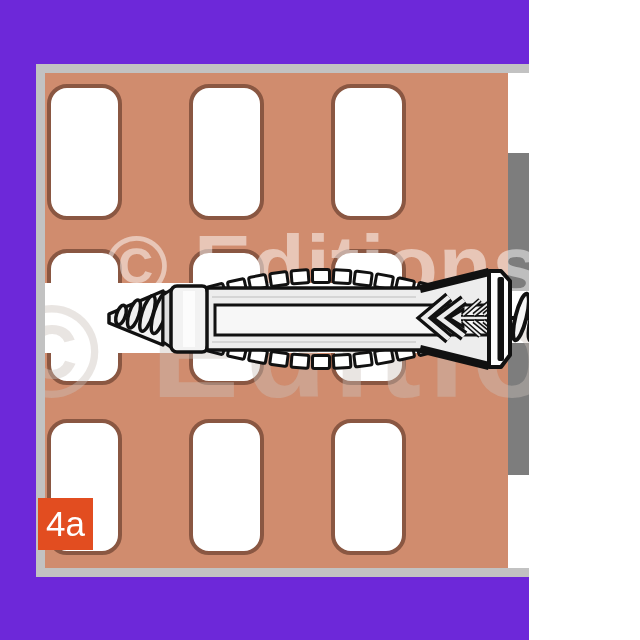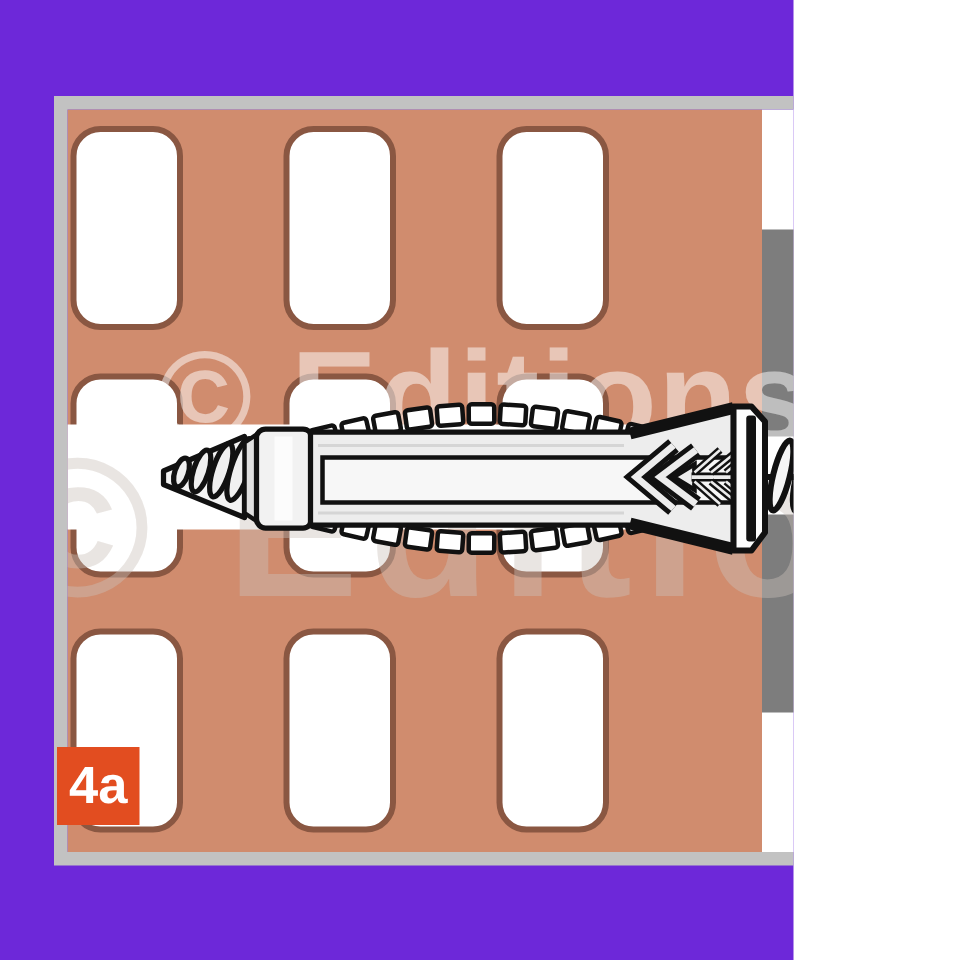--- a/index.html
+++ b/index.html
@@ -45,21 +45,21 @@
   .wm2{left:-42px;top:213px;font-size:132px;letter-spacing:7px;
        color:rgba(202,192,186,0.42);}
   
   .frame{
     position:absolute;left:36px;top:64px;width:577px;height:513px;
     border:9px solid #C2C2C2;box-sizing:border-box;background:transparent;
   }
   .anchor-svg{position:absolute;left:0;top:0;width:640px;height:640px;}
   .step-label{
     position:absolute;left:38px;top:498px;width:55px;height:52px;
-    background:#E24D20;color:#FFFFFF;font-weight:bold;font-size:35px;
+    background:#E24D20;color:#FFFFFF;font-weight:normal;font-size:35px;
     display:flex;align-items:center;justify-content:center;
   }
 </style>
 </head>
 <body>
 
 <div class="stage">
 
   <div class="brick">
     <div class="hole" style="left:2px;top:11px;"></div>

